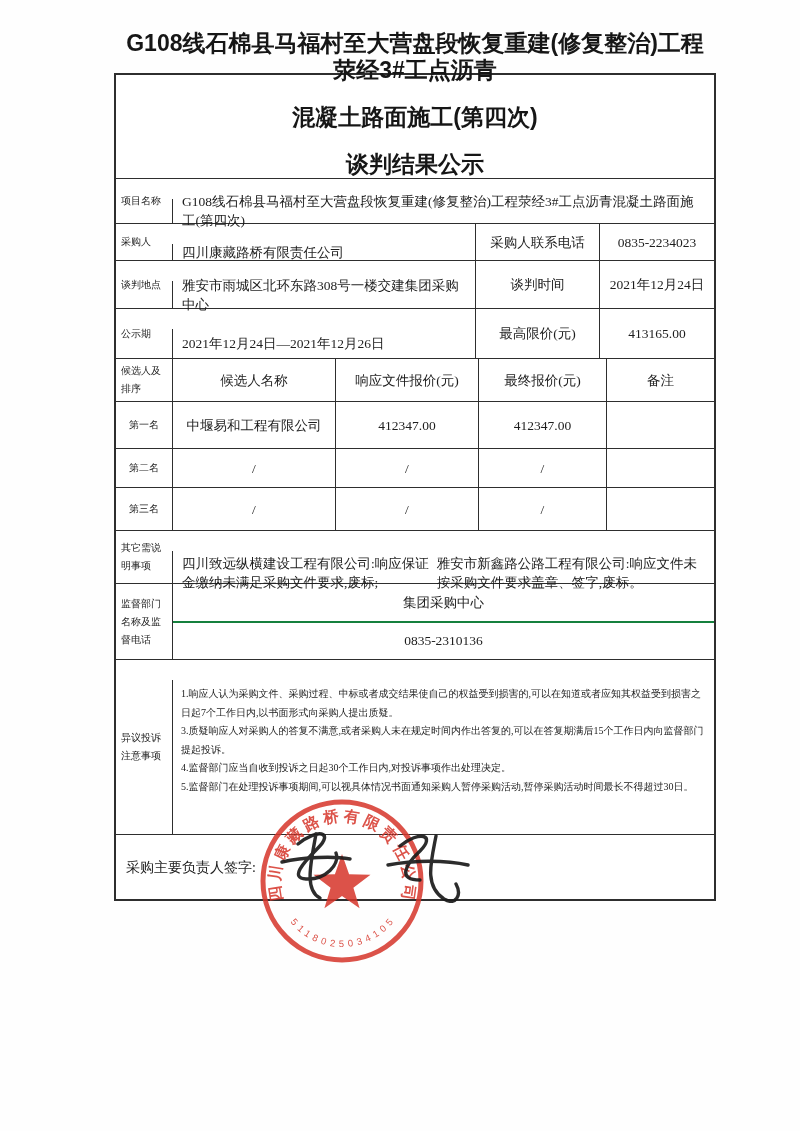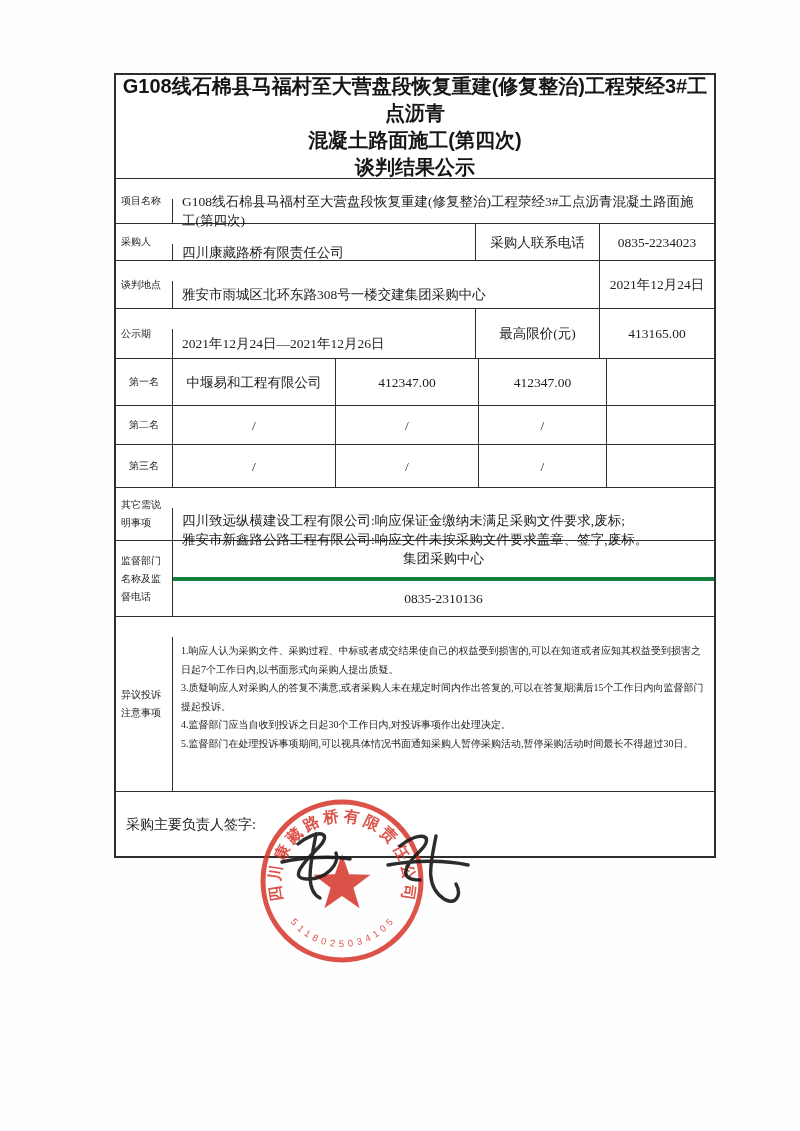--- a/index.html
+++ b/index.html
@@ -13,37 +13,37 @@
     border:2px solid #2e2e2e;background:#fff;
   }
   .row{display:flex;border-top:1px solid #2e2e2e;align-items:stretch;}
   .row:first-child{border-top:none;}
   .cell{
     border-left:1px solid #2e2e2e;box-sizing:border-box;
     display:flex;align-items:center;font-size:13.5px;line-height:19px;
   }
   .cell:first-child{border-left:none;}
   .title-cell{
-    width:100%;height:103px;flex-direction:column;justify-content:center;
+    width:100%;height:103px;flex-direction:column;justify-content:flex-end;
     text-align:center;font-family:"Liberation Sans", sans-serif;
-    font-weight:bold;font-size:20px;line-height:27px;color:#161616;
+    font-weight:bold;font-size:23px;line-height:27px;color:#161616;gap:20px;
   }
   .label{width:56px;padding:3px 5px;font-size:10px;line-height:18px;}
   .v-left{padding:3px 9px;}
   .v-center{justify-content:center;text-align:center;padding:3px 4px;}
   .i-val{flex:1;margin-top:20px;}
   .i-lbl2{width:124px;}
   .i-val2{width:115px;}
   .c-name{width:163px;}
   .c-doc{width:143px;}
   .c-final{width:128px;}
   .c-remark{flex:1;}
   .sup-right{flex:1;flex-direction:column;align-items:stretch;padding:0;}
   .sup-cell{flex:1;display:flex;align-items:center;justify-content:center;text-align:center;}
-  .sup-cell:first-child{border-bottom:4px solid #15803d;}
+  .sup-cell:first-child{border-bottom:2px solid #15803d;}
   .top{align-items:flex-start;}
   .objection-list{padding:5px 8px;font-size:10px;line-height:18.5px;}
   .sig-row{height:64px;}
   .sig-cell{width:100%;padding-left:10px;font-size:14px;}
   
   .stamp{position:absolute;left:256px;top:795px;width:172px;height:172px;z-index:5;opacity:.85;}
   .signature-svg{position:absolute;left:252px;top:818px;width:250px;height:108px;z-index:6;}
 </style>
 </head>
 <body>
@@ -67,30 +67,38 @@
     <div class="row" style="height:36px">
       <div class="cell label">采购人</div>
       <div class="cell v-left i-val">四川康藏路桥有限责任公司</div>
       <div class="cell v-center i-lbl2">采购人联系电话</div>
       <div class="cell v-center i-val2">0835-2234023</div>
     </div>
 
     <div class="row" style="height:47px">
       <div class="cell label">谈判地点</div>
       <div class="cell v-left i-val">雅安市雨城区北环东路308号一楼交建集团采购中心</div>
+      <div class="cell v-center i-lbl2">谈判时间</div>
       <div class="cell v-center i-val2">2021年12月24日</div>
     </div>
 
     <div class="row" style="height:49px">
       <div class="cell label">公示期</div>
       <div class="cell v-left i-val">2021年12月24日—2021年12月26日</div>
       <div class="cell v-center i-lbl2">最高限价(元)</div>
       <div class="cell v-center i-val2">413165.00</div>
     </div>
 
+    <div class="row" style="height:42px">
+      <div class="cell label">候选人及排序</div>
+      <div class="cell v-center c-name">候选人名称</div>
+      <div class="cell v-center c-doc">响应文件报价(元)</div>
+      <div class="cell v-center c-final">最终报价(元)</div>
+      <div class="cell v-center c-remark">备注</div>
+    </div>
 
     <div class="row" style="height:46px">
       <div class="cell label v-center" style="justify-content:center">第一名</div>
       <div class="cell v-center c-name">中堰易和工程有限公司</div>
       <div class="cell v-center c-doc">412347.00</div>
       <div class="cell v-center c-final">412347.00</div>
       <div class="cell v-center c-remark"></div>
     </div>
     <div class="row" style="height:38px">
       <div class="cell label v-center" style="justify-content:center">第二名</div>
@@ -102,21 +110,21 @@
     <div class="row" style="height:42px">
       <div class="cell label v-center" style="justify-content:center">第三名</div>
       <div class="cell v-center c-name">/</div>
       <div class="cell v-center c-doc">/</div>
       <div class="cell v-center c-final">/</div>
       <div class="cell v-center c-remark"></div>
     </div>
 
     <div class="row" style="height:52px">
       <div class="cell label">其它需说明事项</div>
-      <div class="cell v-left i-val" style="flex-direction:column;align-items:flex-start;">
+      <div class="cell v-left i-val" style="flex-direction:row;align-items:flex-start;justify-content:center">
         <div>四川致远纵横建设工程有限公司:响应保证金缴纳未满足采购文件要求,废标;</div>
         <div>雅安市新鑫路公路工程有限公司:响应文件未按采购文件要求盖章、签字,废标。</div>
       </div>
     </div>
 
     <div class="row" style="height:75px">
       <div class="cell label">监督部门名称及监督电话</div>
       <div class="cell sup-right">
         <div class="sup-cell">集团采购中心</div>
         <div class="sup-cell">0835-2310136</div>

